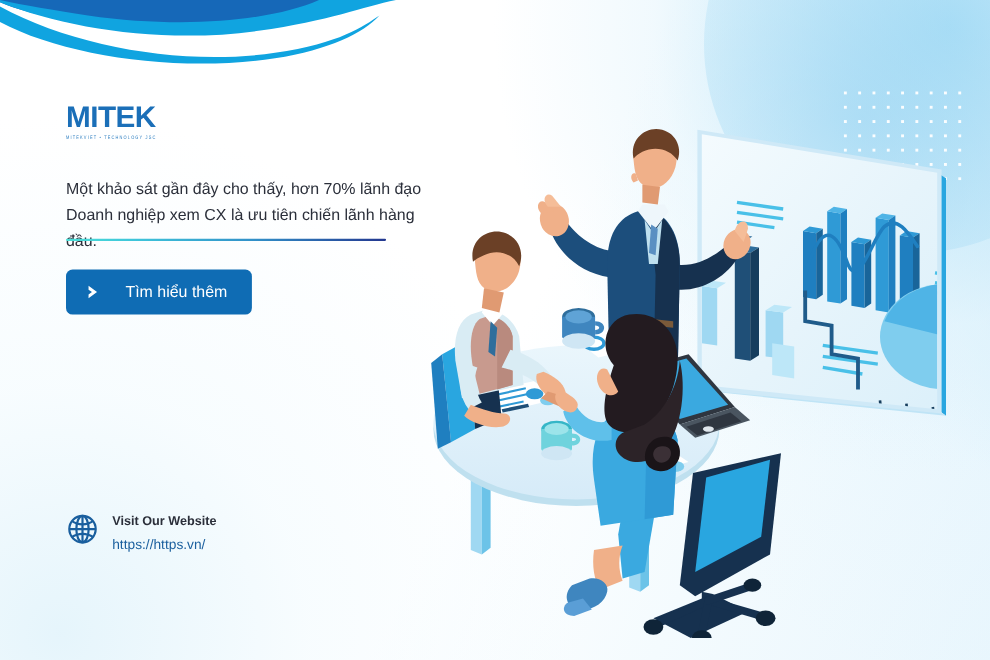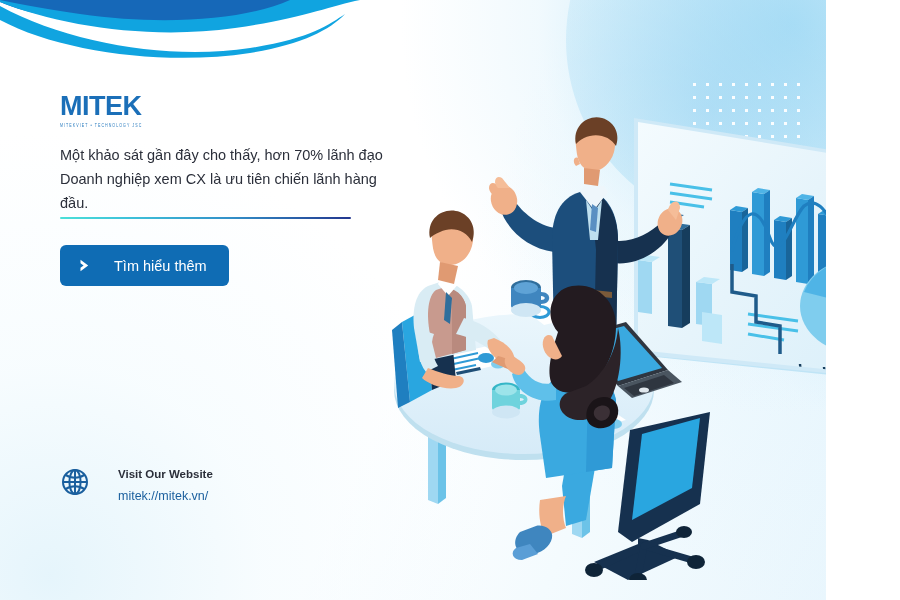--- a/index.html
+++ b/index.html
@@ -2,21 +2,21 @@
 <html><head>
 <meta charset="utf-8">
 <style>
   html, body {
     margin: 0;
     padding: 0;
     background: #ffffff;
   }
   #banner {
     position: relative;
-    width: 826px;
+    width: 900px;
     height: 600px;
     overflow: hidden;
     background: #ffffff;
     font-family: "Liberation Sans", sans-serif;
   }
 
   
   .bg-base {
     position: absolute;
     inset: 0;
@@ -73,21 +73,21 @@
     font-size: 3.6px;
     letter-spacing: 1.05px;
     color: #2d7ec0;
     white-space: nowrap;
     transform: scaleY(1.25);
     transform-origin: left top;
   }
 
   .headline {
     position: absolute;
-    left: 0; top: 144px;
+    left: 0; top: 161px;
     width: 330px;
     font-size: 14.5px;
     line-height: 1.65;
     color: #2b2f3a;
   }
 
   .divider {
     position: absolute;
     left: 0; top: 217px;
     width: 291px; height: 2px;
@@ -111,21 +111,21 @@
     font-size: 14.5px;
     cursor: pointer;
   }
   .cta .chev { display: inline-flex; align-items: center; }
 
   .website {
     position: absolute;
     left: 0; top: 462px;
     display: flex;
     align-items: center;
-    gap: 28px;
+    gap: 12px;
   }
   .website .globe { display: block; }
   .website-text { line-height: 1.35; }
   .website-title {
     font-size: 11.5px;
     font-weight: bold;
     color: #2b2f3a;
   }
   .website-url {
     font-size: 12.5px;
@@ -192,21 +192,21 @@
             <ellipse cx="15" cy="15" rx="5.6" ry="12"></ellipse>
             <line x1="3" y1="15" x2="27" y2="15"></line>
             <path d="M5.2,7.6 C8,9.6 11.4,10.7 15,10.7 C18.6,10.7 22,9.6 24.8,7.6"></path>
             <path d="M5.2,22.4 C8,20.4 11.4,19.3 15,19.3 C18.6,19.3 22,20.4 24.8,22.4"></path>
             <line x1="15" y1="3" x2="15" y2="27"></line>
           </g>
         </svg>
       </span>
       <span class="website-text">
         <span class="website-title">Visit Our Website</span><br>
-        <span class="website-url">mitek://mitek.vn/</span>
+        <span class="website-url">https://https.vn/</span>
       </span>
     </div>
 
   </div>
 
   <div class="illustration">
     <svg width="500" height="480" viewBox="0 0 500 480" xmlns="http://www.w3.org/2000/svg">
       <defs>
         <linearGradient id="screenGrad" x1="0" y1="0" x2="1" y2="1">
           <stop offset="0%" stop-color="#f4fbfe"></stop>

